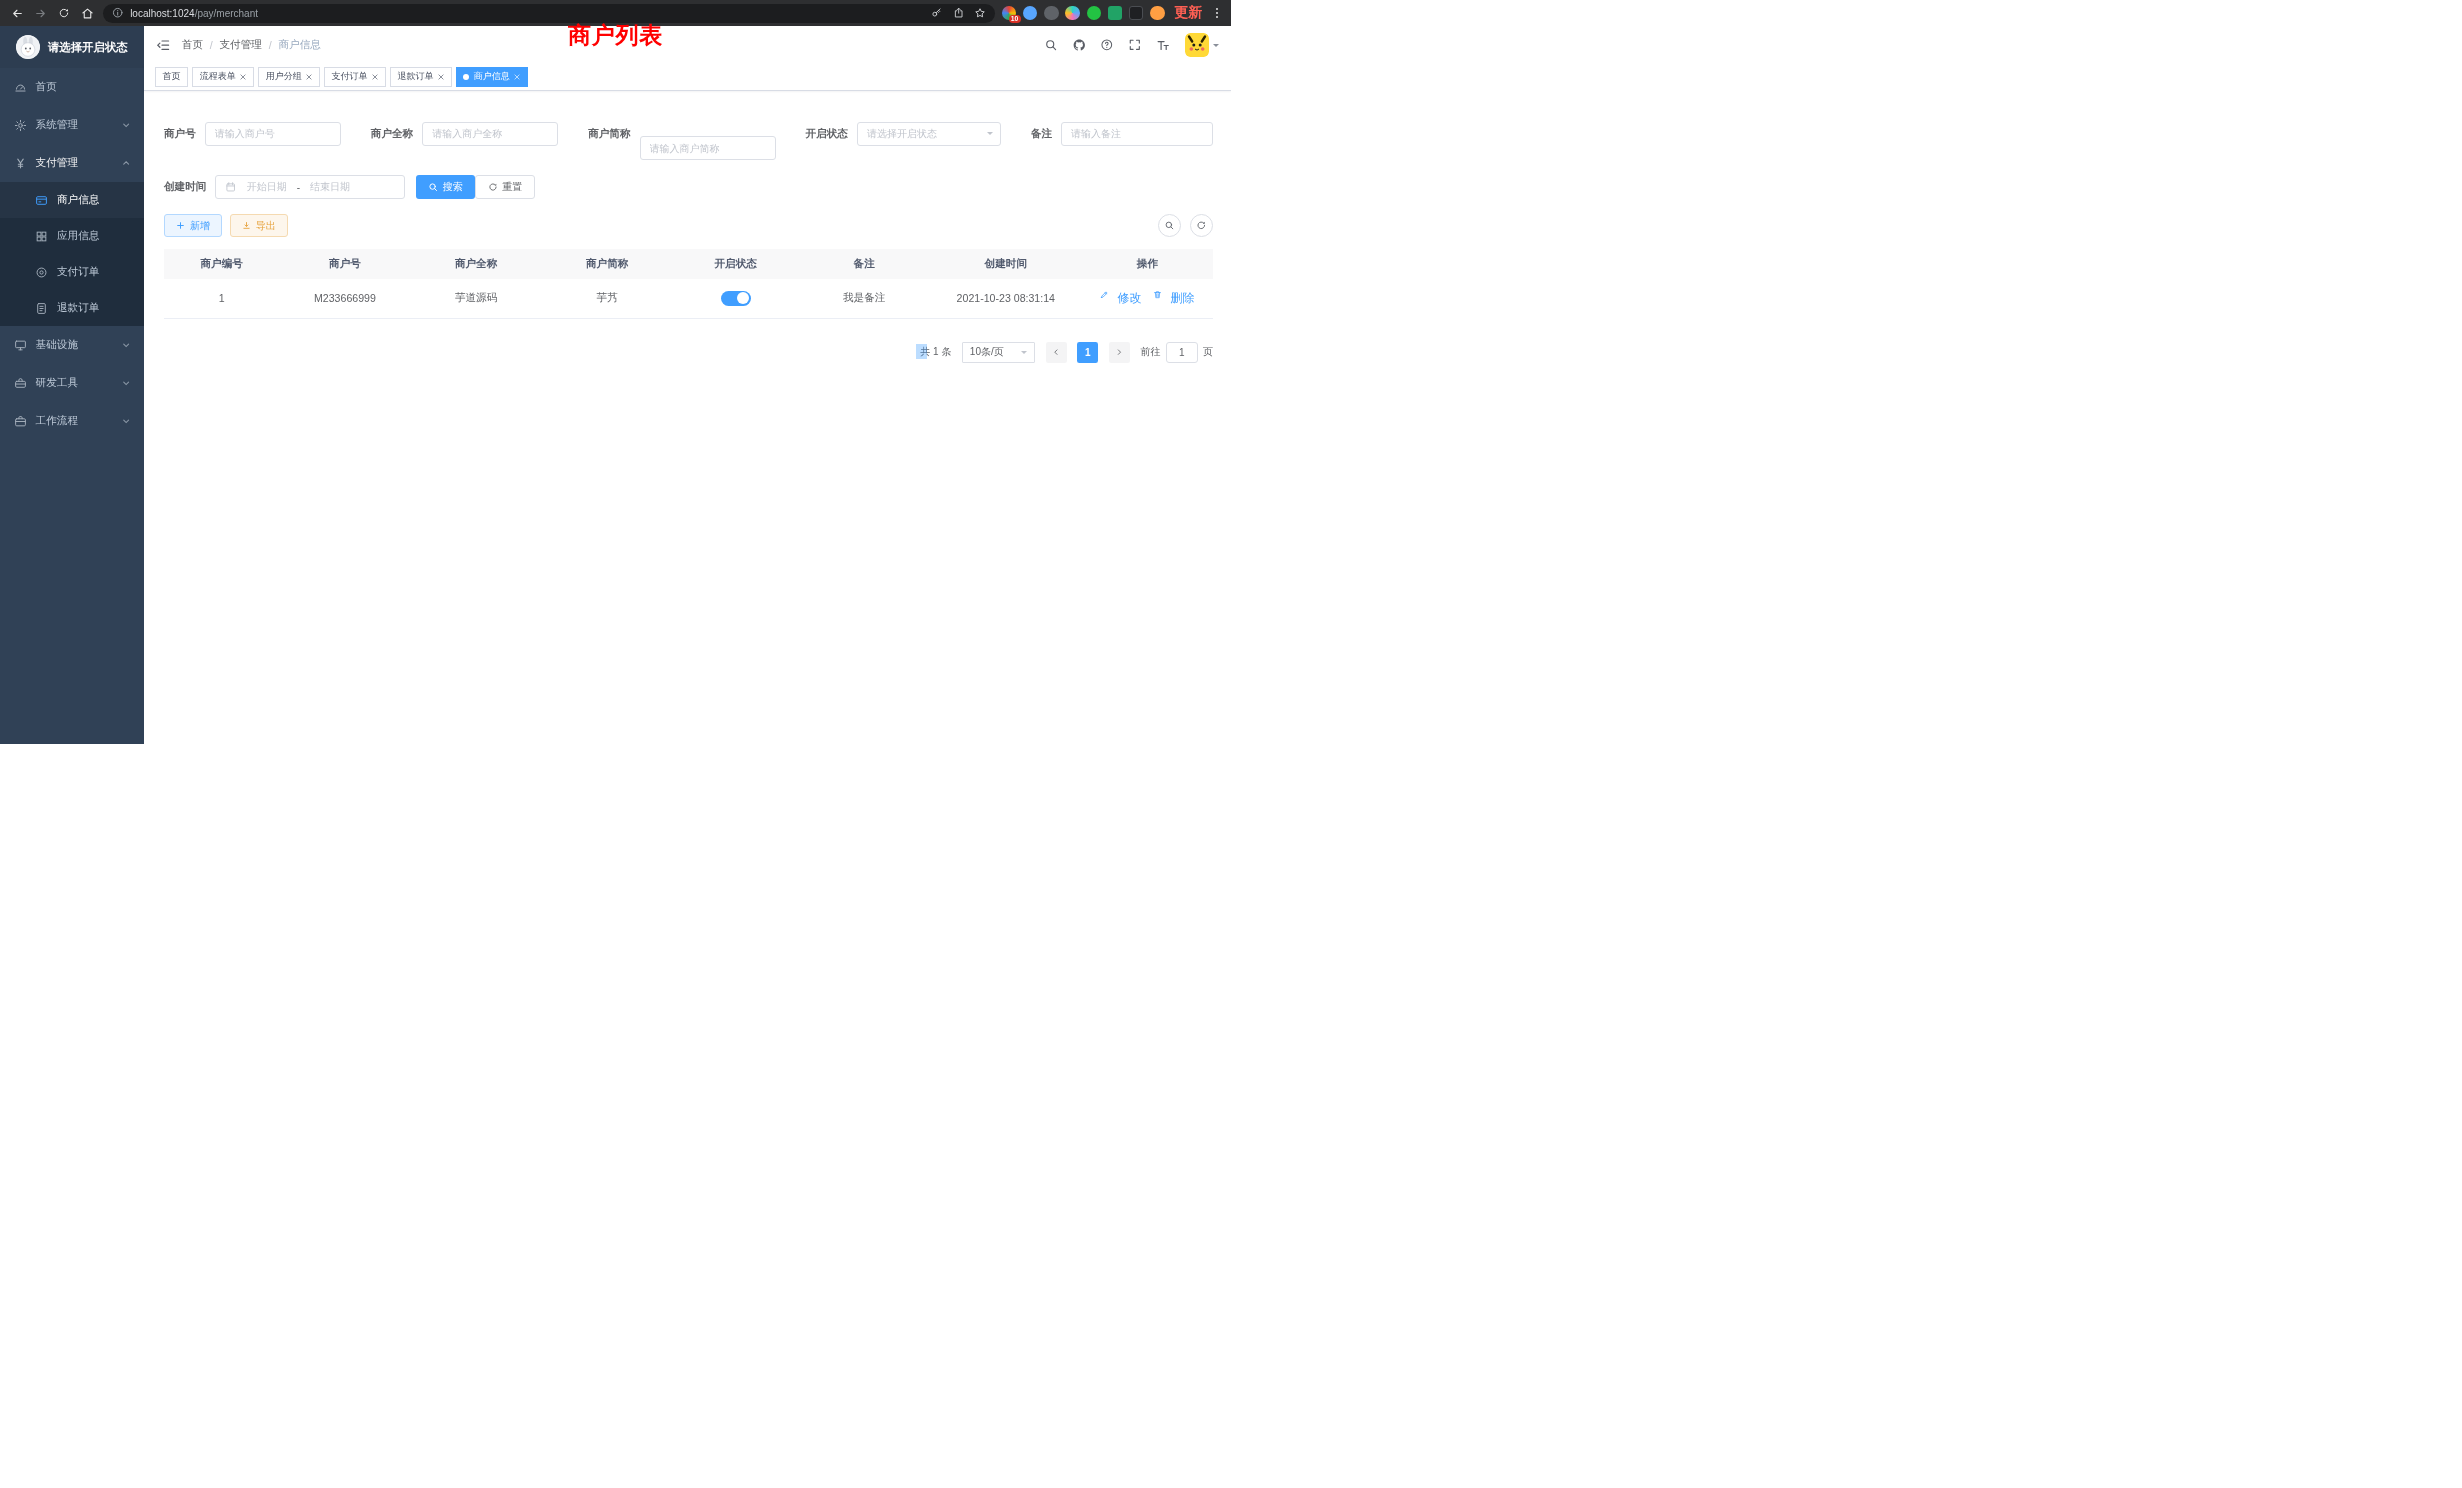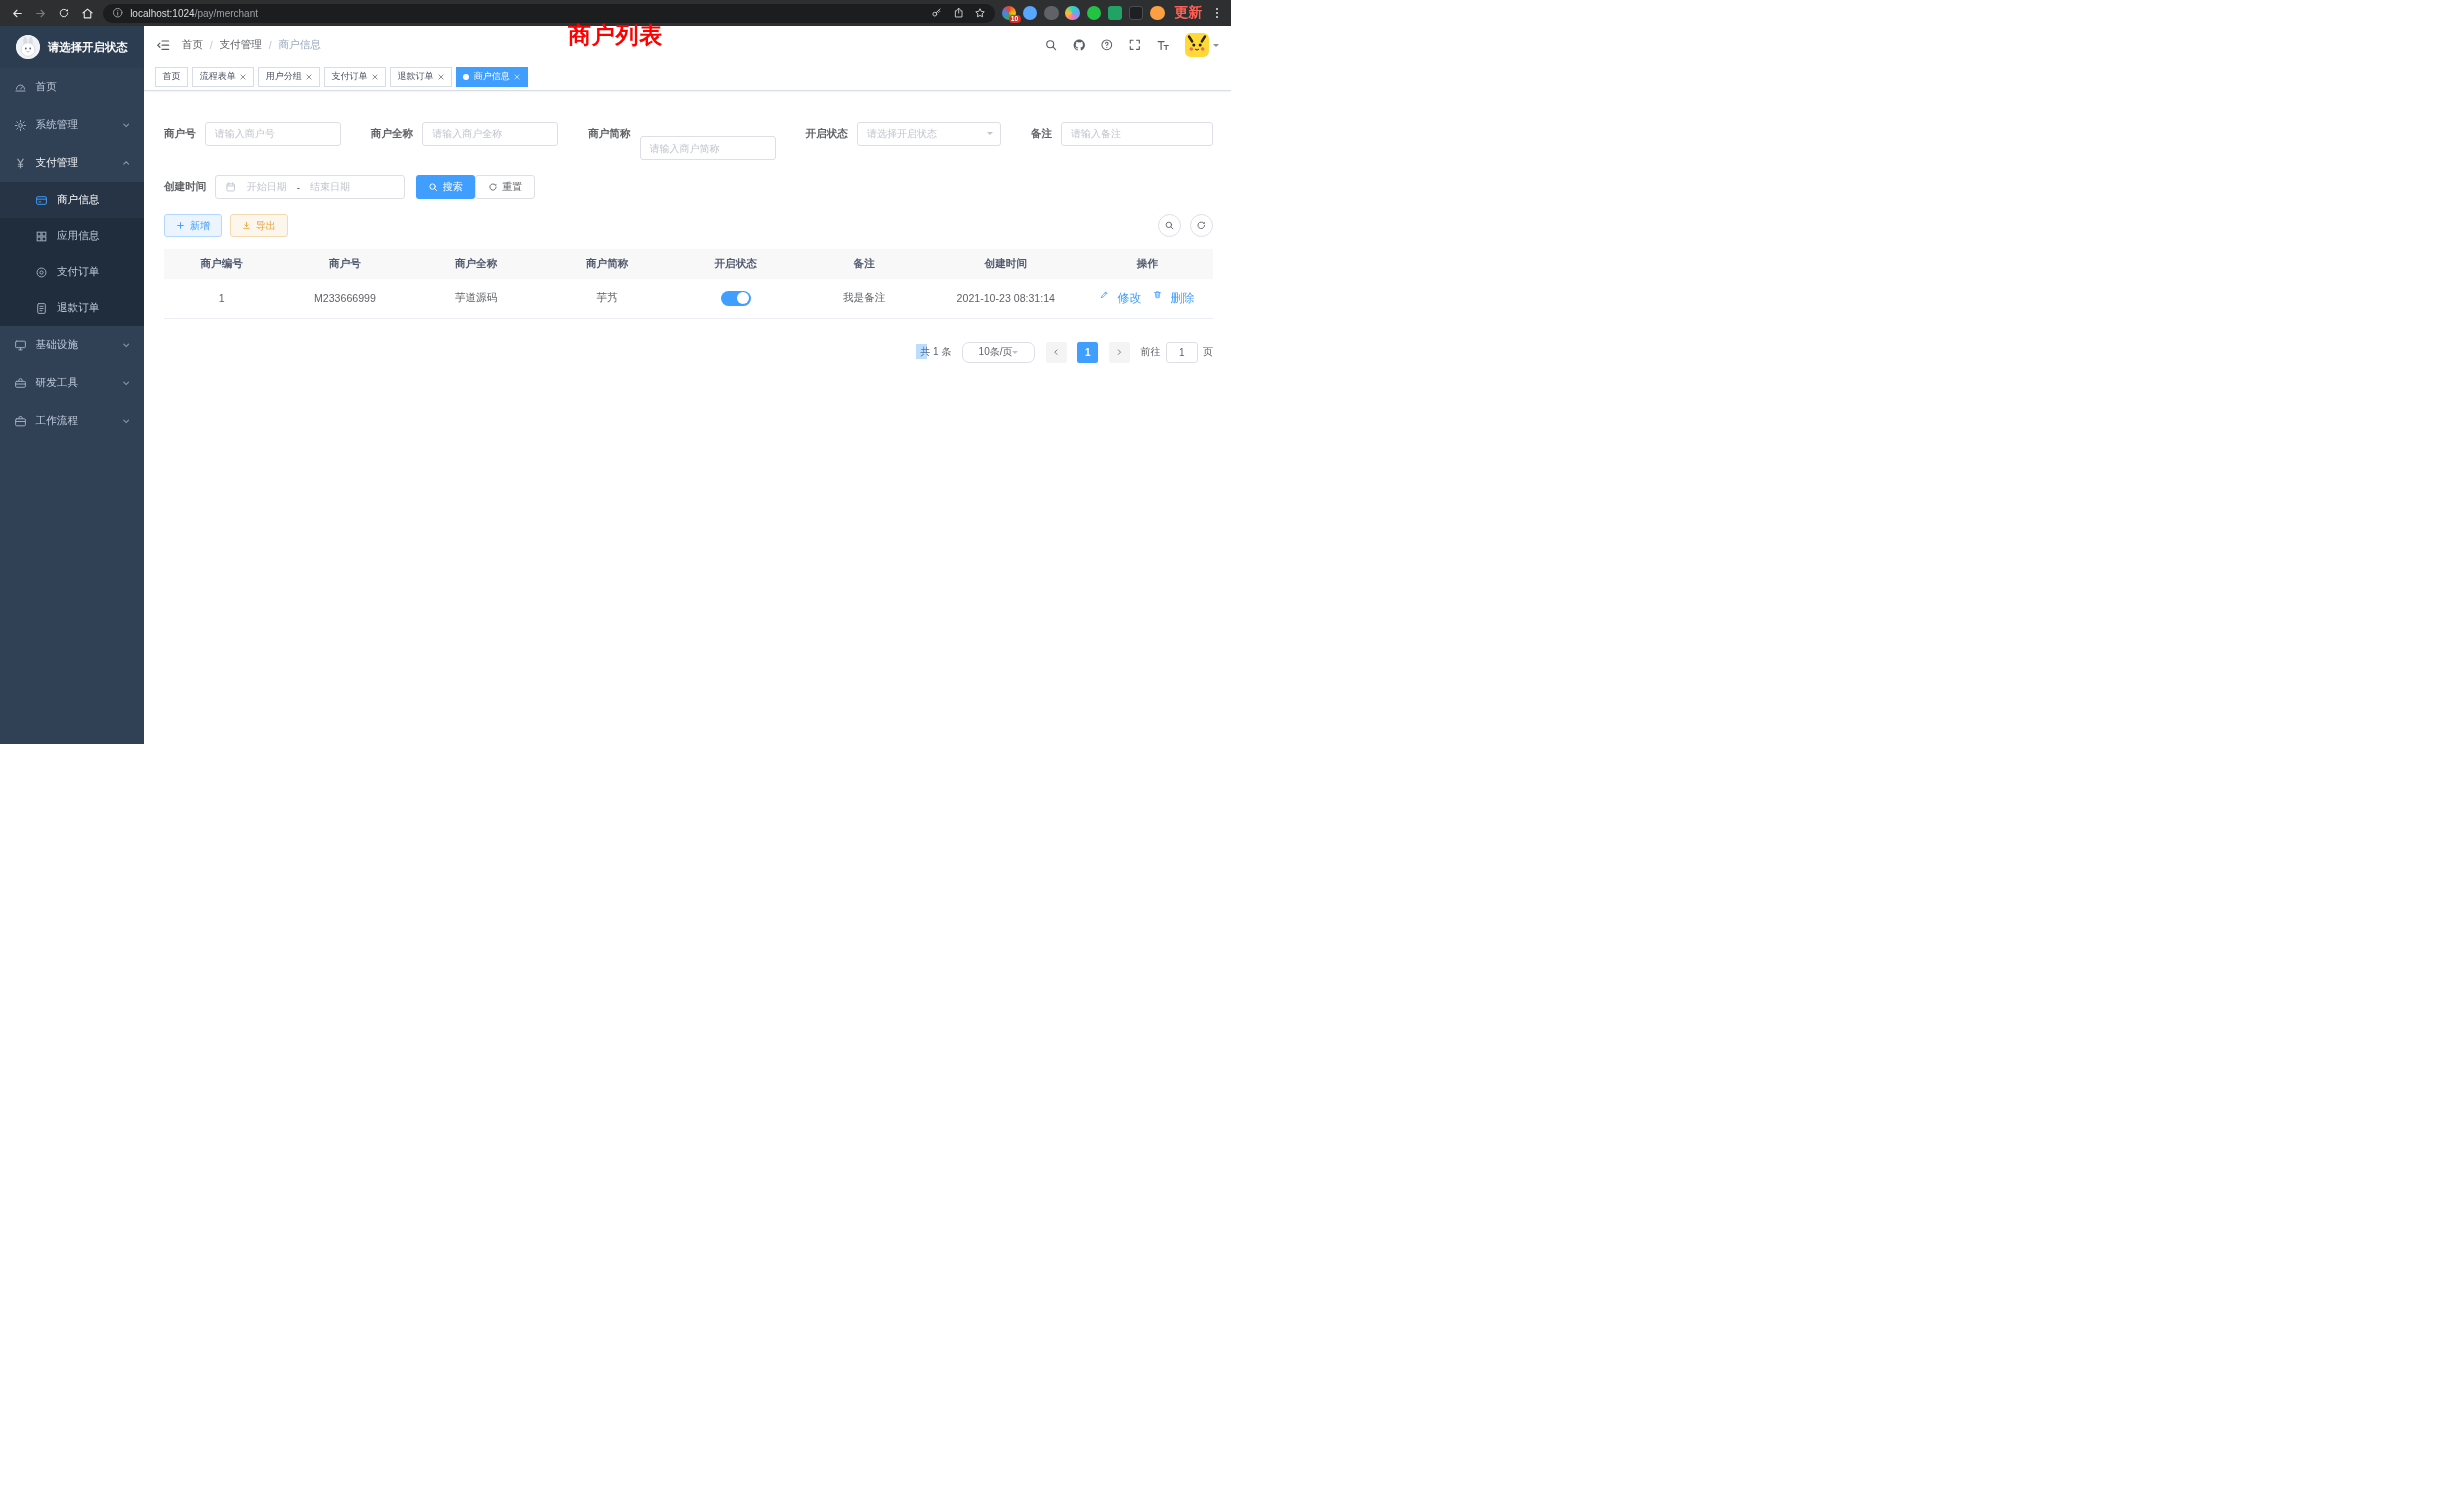--- a/index.html
+++ b/index.html
@@ -86,21 +86,21 @@
   thead th{background:#f8f8f9;height:30px;font-size:10.6px;color:#515a6e;font-weight:700;text-align:center}
   tbody td{height:39px;text-align:center;font-size:10.6px;color:#606266;border-bottom:0.8px solid #ebeef5}
   .toggle{width:30px;height:15px;border-radius:7.6px;background:#409eff;position:relative;display:inline-block;cursor:pointer;vertical-align:middle}
   .toggle::after{content:"";position:absolute;right:1.5px;top:1.5px;width:12px;height:12px;border-radius:50%;background:#fff}
   .ops{display:flex;justify-content:center;gap:12px}
   .link{color:#409eff;font-size:12px;display:inline-flex;align-items:flex-start;gap:8px;cursor:pointer}
 
   .pagination{display:flex;align-items:center;justify-content:flex-end;gap:10.6px;margin-top:23px;font-size:10px;color:#606266}
   .total-wrap{position:relative;padding-left:1.5px}
   .sel-artifact{position:absolute;left:-3px;top:-0.8px;width:11.4px;height:15px;background:rgba(64,158,255,.35)}
-  .psize{width:73px;height:21px;border:0.8px solid #dcdfe6;border-radius:7px;display:flex;align-items:center;justify-content:center;padding:0 6.8px;cursor:pointer}
+  .psize{width:73px;height:21px;border:0.8px solid #dcdfe6;border-radius:1px;display:flex;align-items:center;justify-content:space-between;padding:0 6.8px;cursor:pointer}
   .pg-btn{width:21px;height:21px;border-radius:2.3px;background:#f4f4f5;color:#606266;display:flex;align-items:center;justify-content:center;cursor:pointer}
   .pg-btn.current{background:#409eff;color:#fff;font-weight:700}
   .goto{display:flex;align-items:center;gap:5.3px}
   .goto input{width:32px;height:21px;border:0.8px solid #dcdfe6;border-radius:3px;text-align:center;font-size:10px;color:#606266;outline:none;font-family:inherit}
 </style>
 </head>
 <body>
 
 <div class="screen">
 

